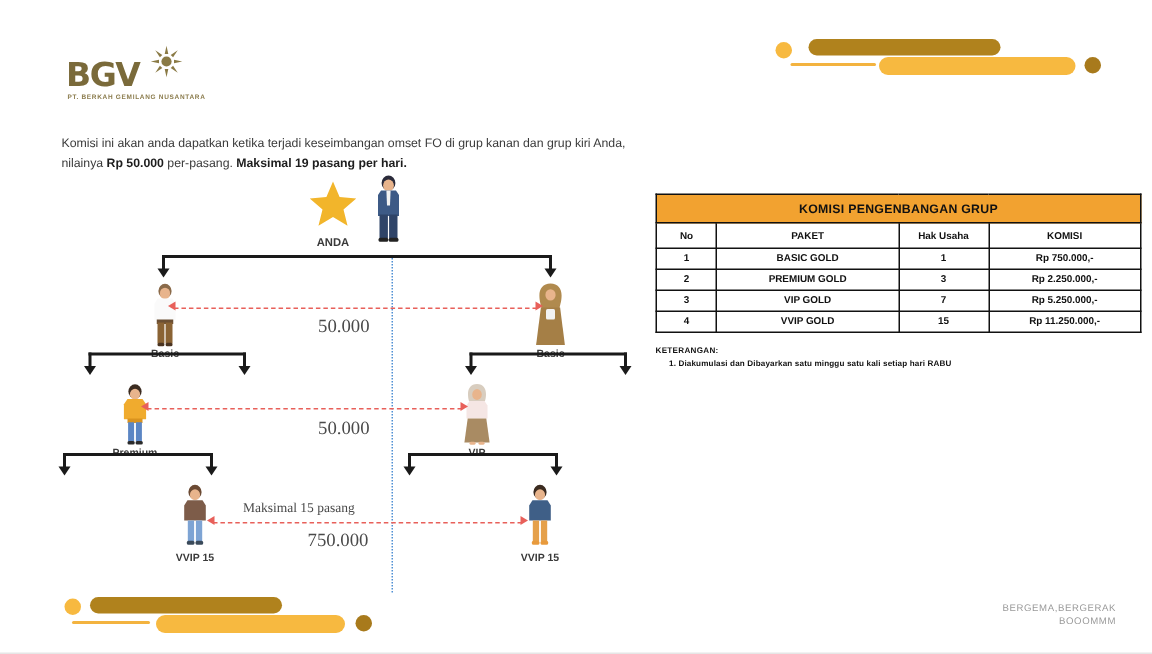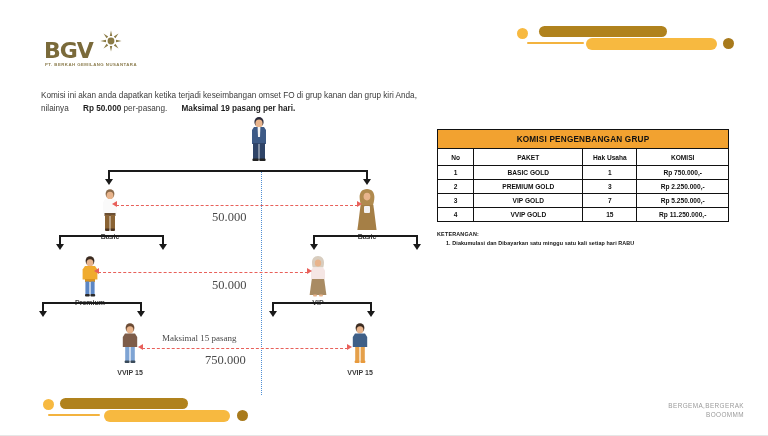--- a/index.html
+++ b/index.html
@@ -39,21 +39,21 @@
   
   #page-title{
     position:absolute;left:40px;top:58px;
     font-size:19.5px;font-weight:bold;letter-spacing:-0.4px;color:#1d1d1d;
     font-family:"DejaVu Sans", sans-serif;
   }
   #subtitle{
     position:absolute;left:41px;top:89px;width:392px;
     font-size:8.2px;line-height:13px;color:#3a3a3a;
   }
-  #subtitle b{font-weight:bold;color:#1d1d1d;margin-left:12px;}
+  #subtitle b{font-weight:bold;color:#1d1d1d;}
 
   
   #diagram{position:absolute;left:0;top:110px;width:430px;height:285px;}
   .divider{
     position:absolute;left:261px;top:60px;width:0;height:225px;
     border-left:1.4px dotted #4f8fd4;
   }
   .node{position:absolute;text-align:center;}
   .node-label{
     font-size:7px;font-weight:bold;color:#3a3a3a;margin-top:1px;
@@ -85,21 +85,21 @@
   
   #kaki{
     position:absolute;left:382px;top:258px;
     background:#fbe13c;border-radius:3px;padding:2px 8px 3px 8px;
     font-family:"Liberation Serif", serif;font-size:14.5px;color:#1a1a1a;
     white-space:nowrap;
   }
 
   
   #table-wrap{position:absolute;left:437px;top:129px;width:292px;}
-  table{border-collapse:collapse;width:292px;
+  table{border-collapse:collapse;width:324px;
     font-size:6.6px;color:#111;}
   table td,table th{border:1.1px solid #111;padding:0;height:13px;
     text-align:center;font-weight:bold;}
   thead .thead-main{
     background:#f2a230;font-size:8.2px;letter-spacing:.2px;height:18px;
   }
   .col-head td{font-size:6.6px;height:16px;font-weight:bold;}
   .c-no{width:36px;}
   .c-paket{width:110px;}
   .c-hak{width:54px;}
@@ -159,20 +159,26 @@
   </div>
 
   <div id="subtitle">
     <span>Komisi ini akan anda dapatkan ketika terjadi keseimbangan omset FO di grup kanan dan grup kiri Anda, nilainya </span><b>Rp 50.000</b><span> per-pasang. </span><b>Maksimal 19 pasang per hari.</b>
   </div>
 
   <div id="diagram">
 
     <div class="divider"></div>
 
+    <div class="node" style="left:202px;top:10px;width:40px;">
+      <svg width="34" height="32" viewBox="0 0 34 32">
+        <polygon points="17,1 21.4,11.4 32.5,12.3 24,19.6 26.7,30.5 17,24.7 7.3,30.5 10,19.6 1.5,12.3 12.6,11.4" fill="#f2b52b"></polygon>
+      </svg>
+      <div class="star-label">ANDA</div>
+    </div>
 
     <svg width="22" height="46" viewBox="0 0 22 46" style="position:absolute;left:248px;top:6px;">
       <ellipse cx="11" cy="6" rx="4.6" ry="5" fill="#2a2a3a"></ellipse>
       <ellipse cx="11" cy="7.6" rx="3.6" ry="4" fill="#e8b48c"></ellipse>
       <path d="M6 11 h10 l2 3 v14 h-14 v-14 z" fill="#3d5a86"></path>
       <path d="M9.6 11 h2.8 l-0.4 10 h-2 z" fill="#f2f2f2"></path>
       <rect x="5" y="27" width="5.6" height="16" fill="#2f4468"></rect>
       <rect x="11.4" y="27" width="5.6" height="16" fill="#2f4468"></rect>
       <rect x="4.4" y="42.5" width="6.4" height="2.6" rx="1" fill="#222"></rect>
       <rect x="11.2" y="42.5" width="6.4" height="2.6" rx="1" fill="#222"></rect>

